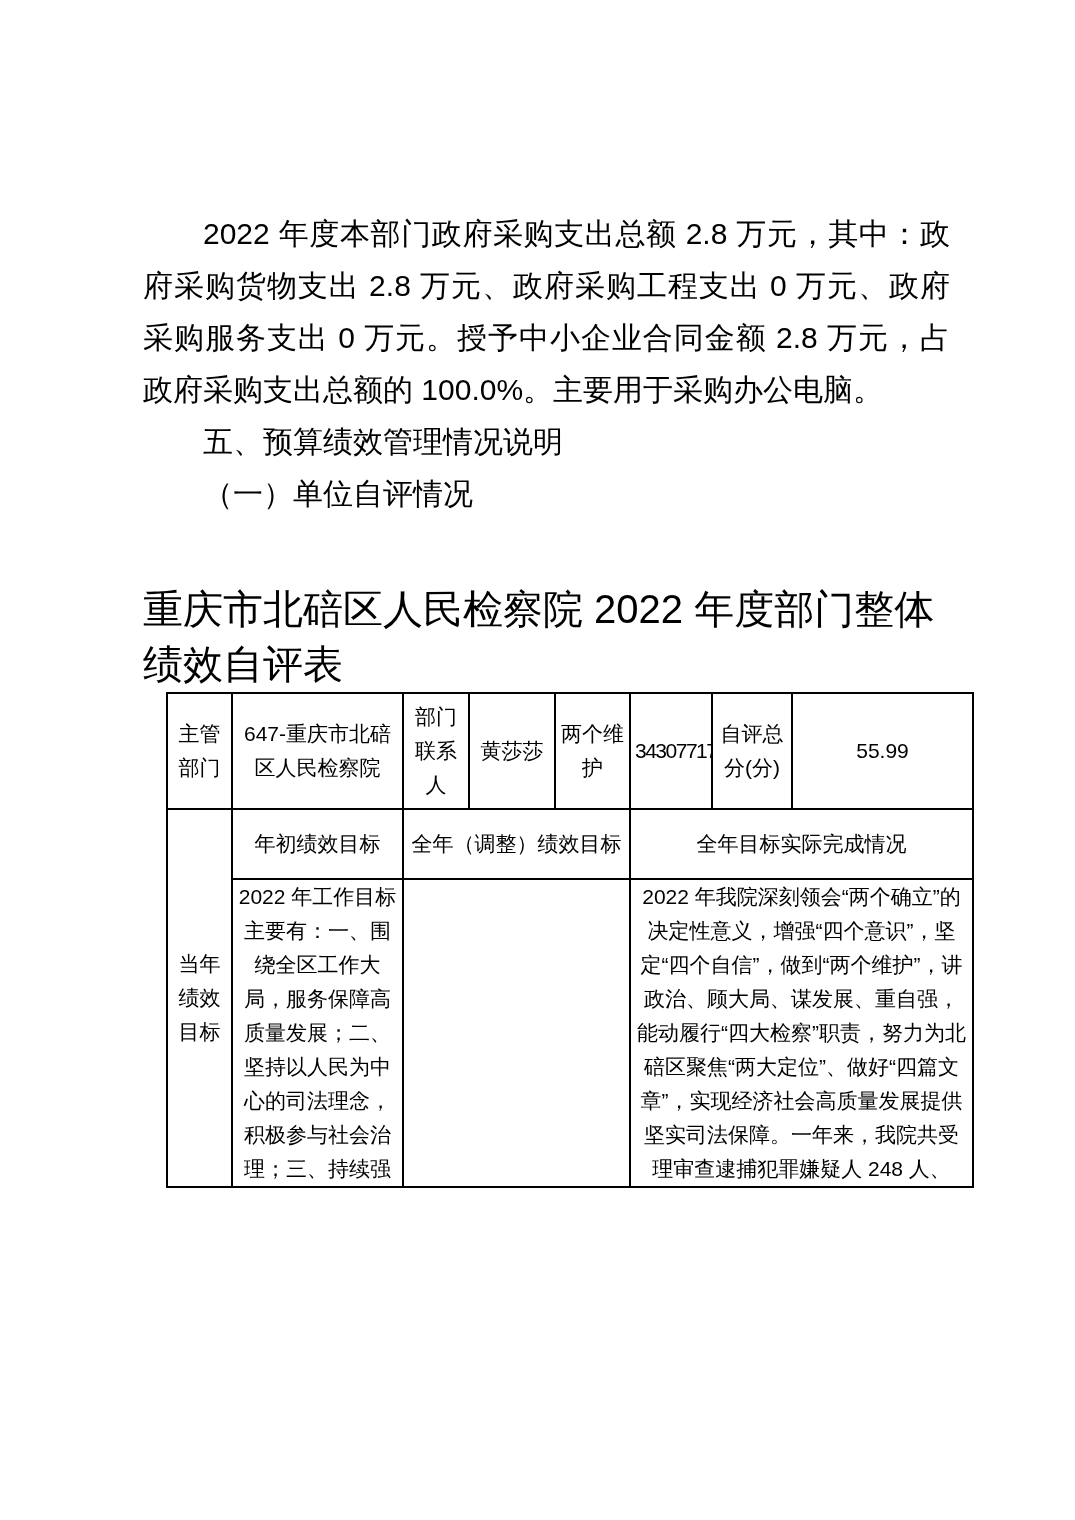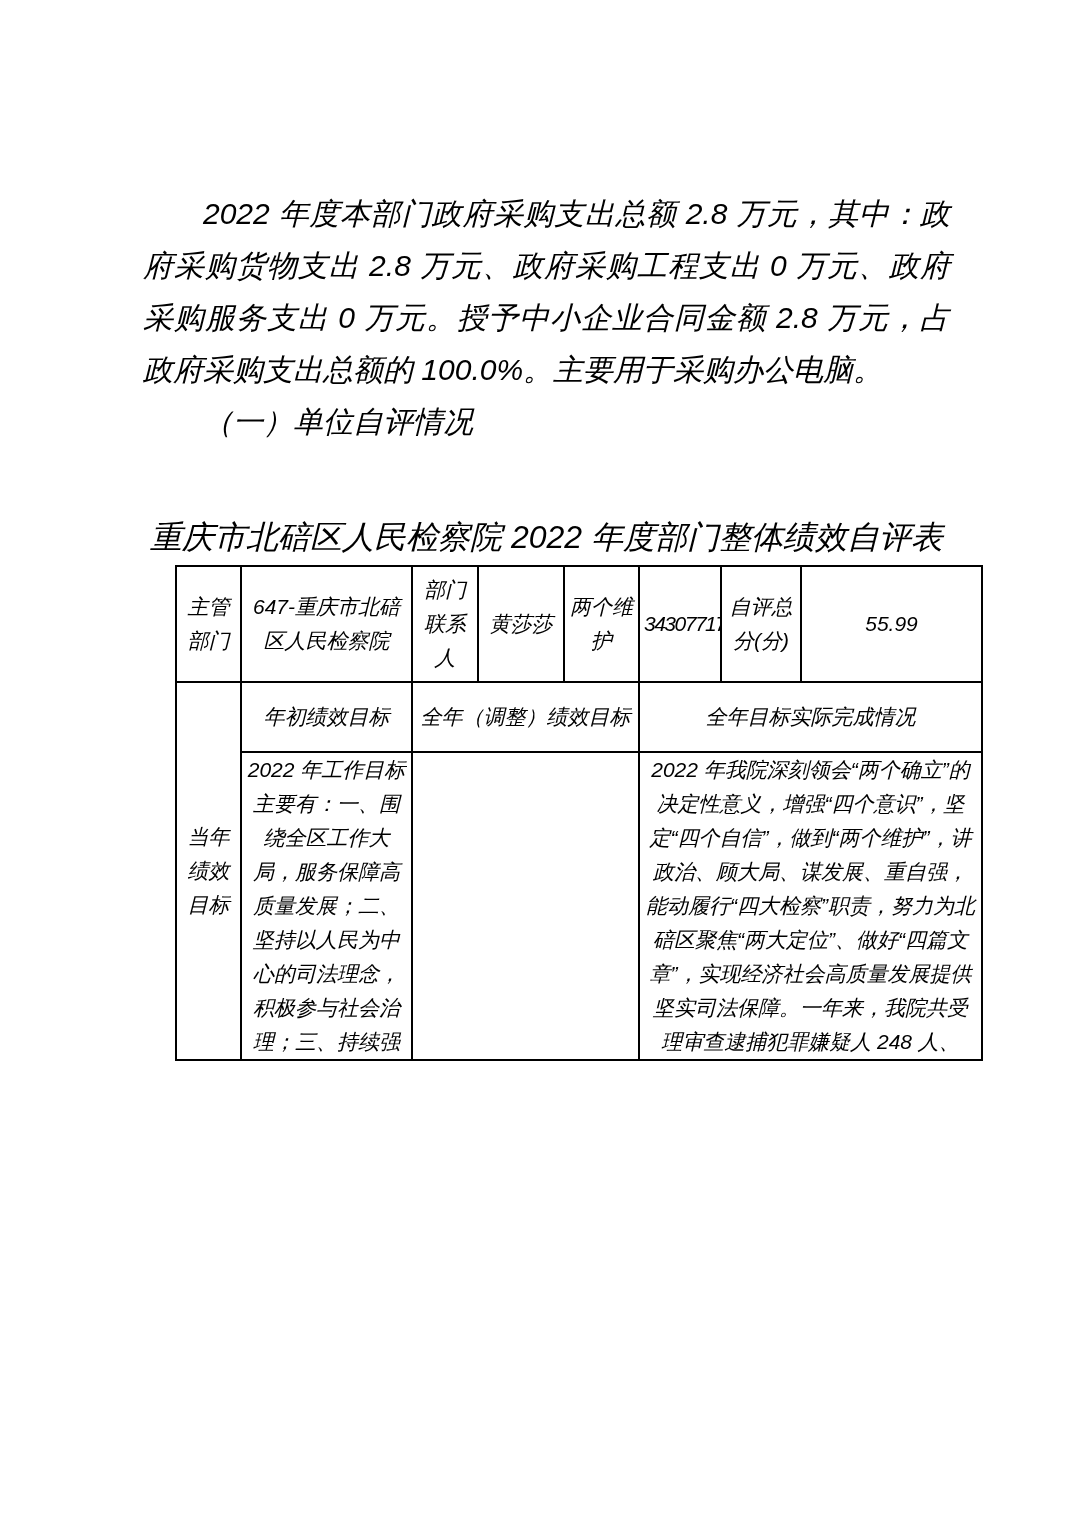--- a/index.html
+++ b/index.html
@@ -10,48 +10,47 @@
     height: 1520px;
     background: #ffffff;
     color: #000000;
     font-family: "Liberation Sans", "DejaVu Sans", sans-serif;
     overflow: hidden;
   }
 
   .doc-body {
     position: absolute;
     left: 143px;
-    top: 188px;
+    top: 208px;
     width: 807px;
-    font-style: italic;
   }
 
   .para {
     margin: 0;
     font-size: 30px;
     line-height: 52px;
     font-weight: 400;
     text-align: justify;
     text-indent: 60px;
     word-break: break-all;
   }
 
   .table-title {
     margin: 62px 0 0 0;
-    font-size: 32px;
+    font-size: 40px;
     line-height: 55px;
     font-weight: 400;
-    text-align: center;
+    text-align: left;
   }
 
   table.perf-table {
     border-collapse: collapse;
     table-layout: fixed;
     width: 806px;
-    margin-left: 32px;
+    margin-left: 23px;
   }
 
   table.perf-table td {
     border: 2px solid #000000;
     font-size: 21px;
     line-height: 34px;
     font-weight: 400;
     text-align: center;
     vertical-align: middle;
     padding: 0 4px;
@@ -84,20 +83,21 @@
   }
 </style>
 </head>
 <body>
 
 <div class="page">
   <div class="doc-body">
 
     <p class="para">2022 年度本部门政府采购支出总额 2.8 万元，其中：政府采购货物支出 2.8 万元、政府采购工程支出 0 万元、政府采购服务支出 0 万元。授予中小企业合同金额 2.8 万元，占政府采购支出总额的 100.0%。主要用于采购办公电脑。</p>
 
+    <p class="para">五、预算绩效管理情况说明</p>
 
     <p class="para">（一）单位自评情况</p>
 
 
     <h1 class="table-title">重庆市北碚区人民检察院 2022 年度部门整体绩效自评表</h1>
 
     <table class="perf-table">
       <colgroup>
         <col style="width:65px">
         <col style="width:171px">

